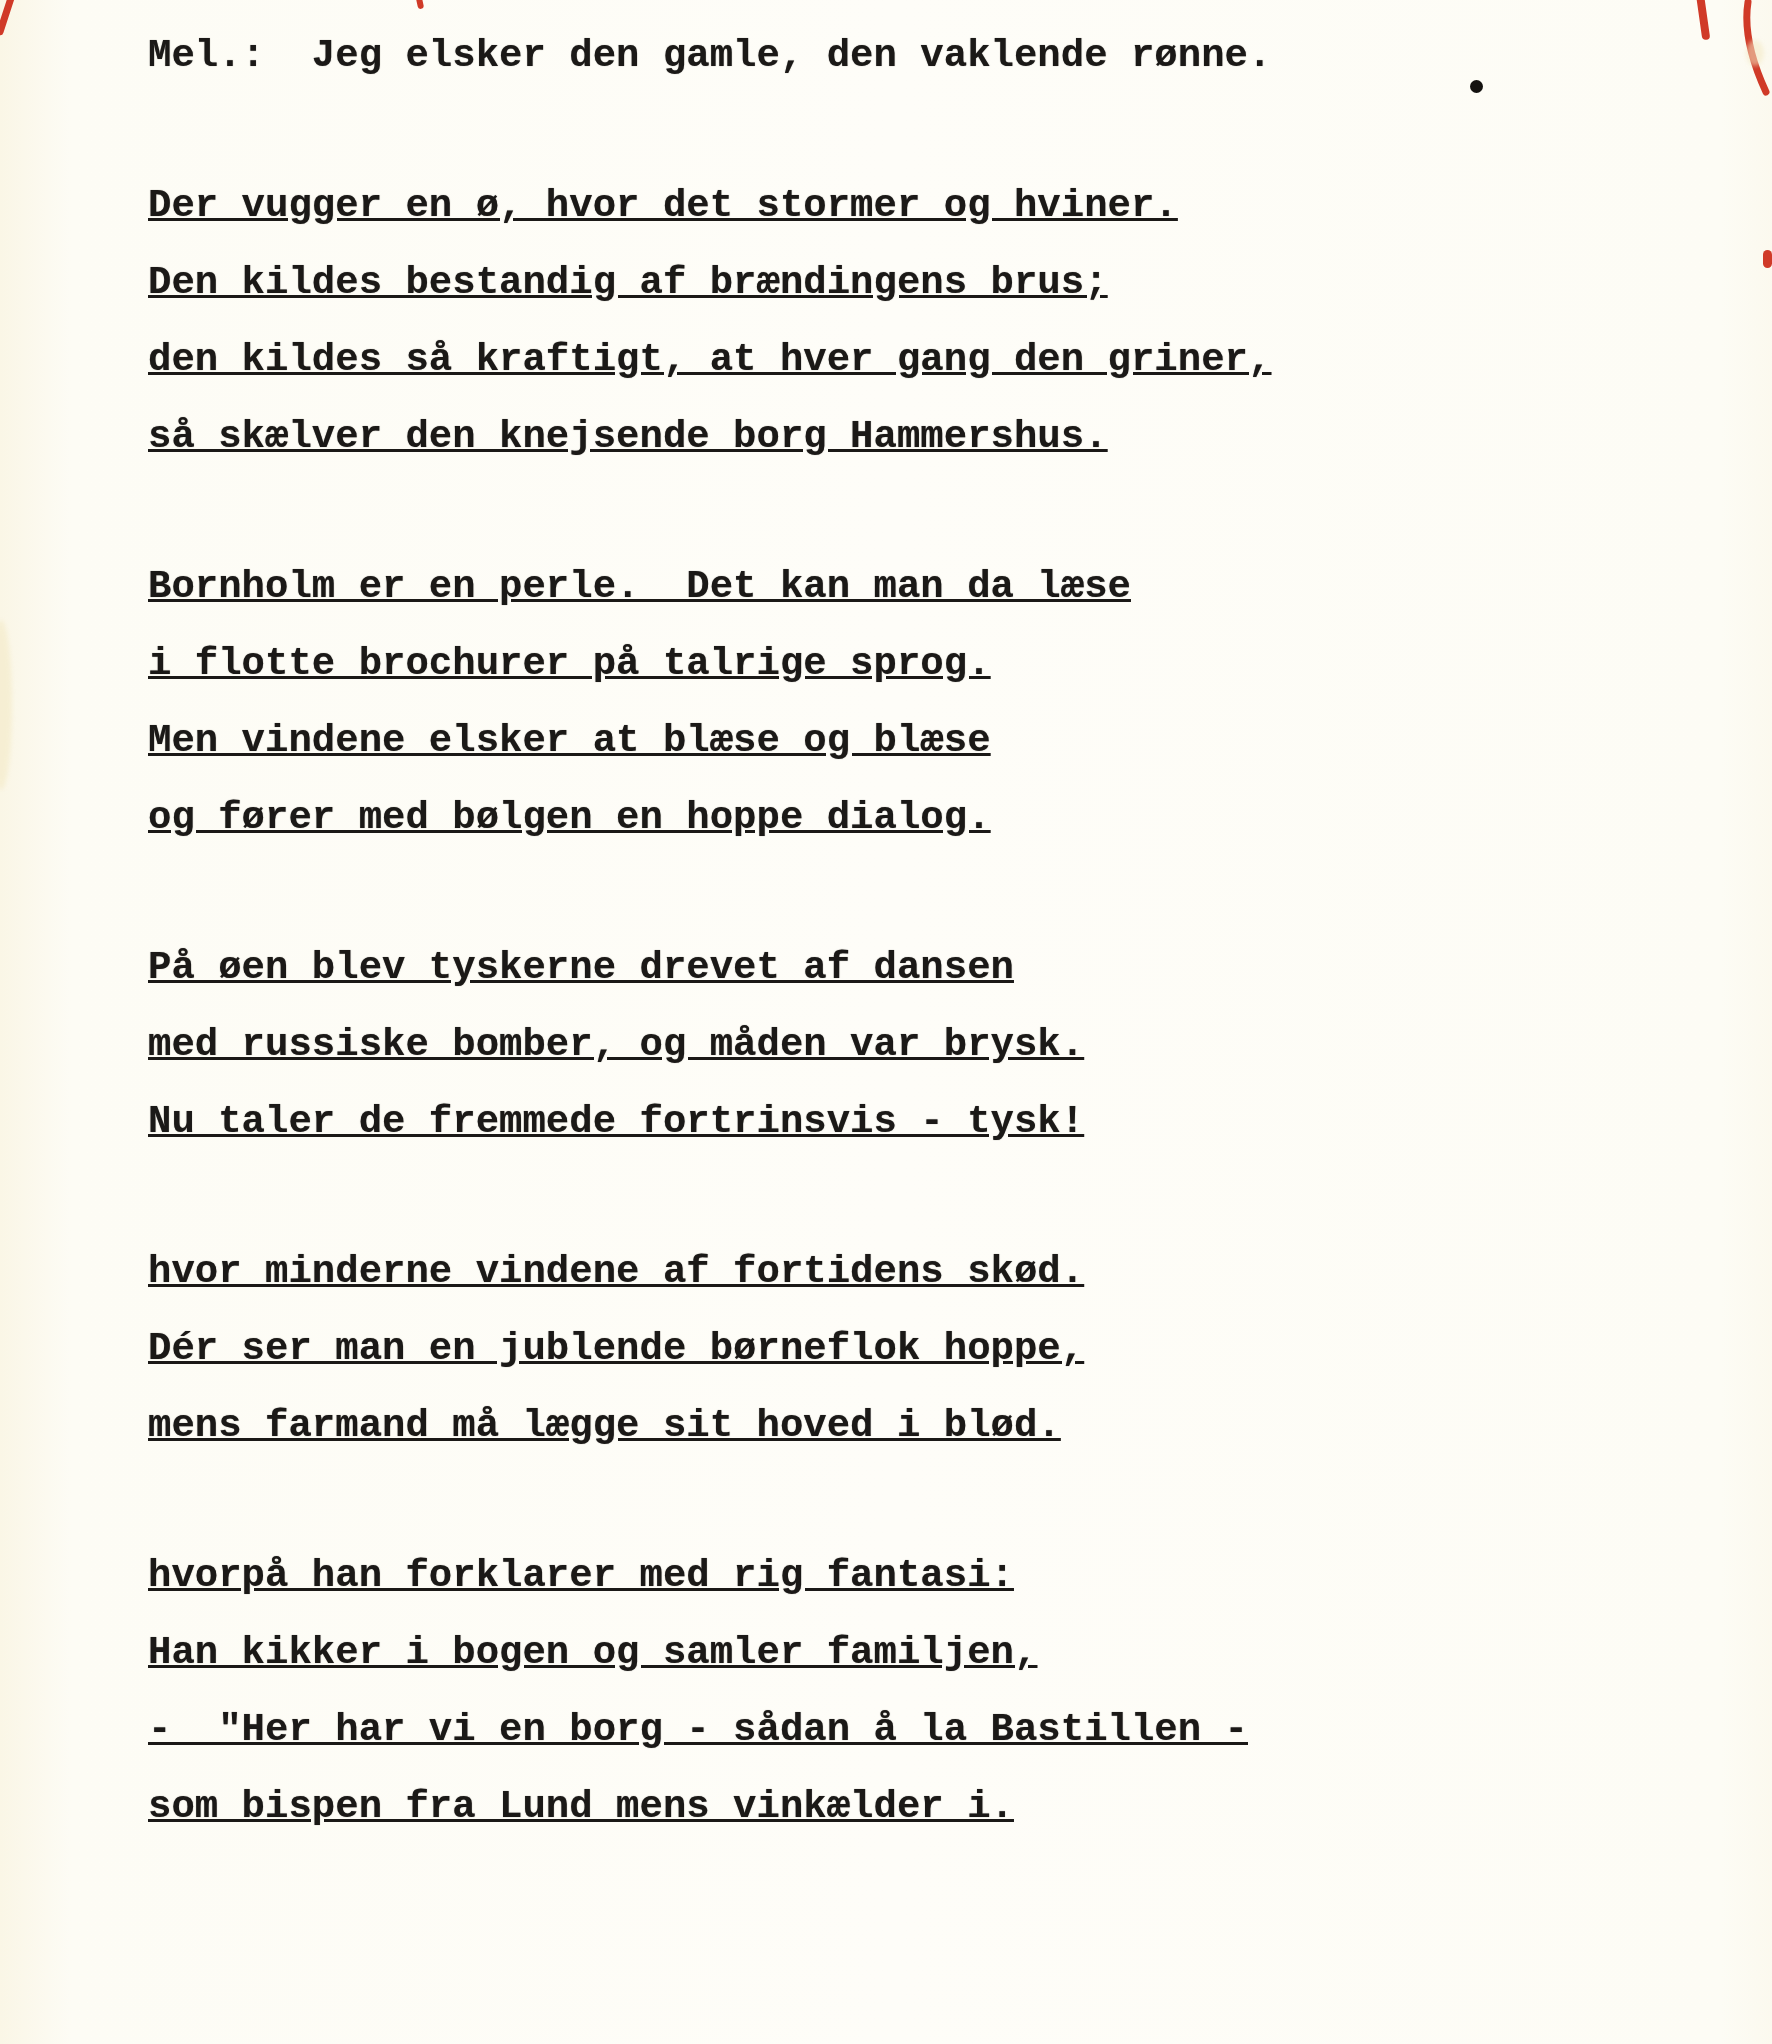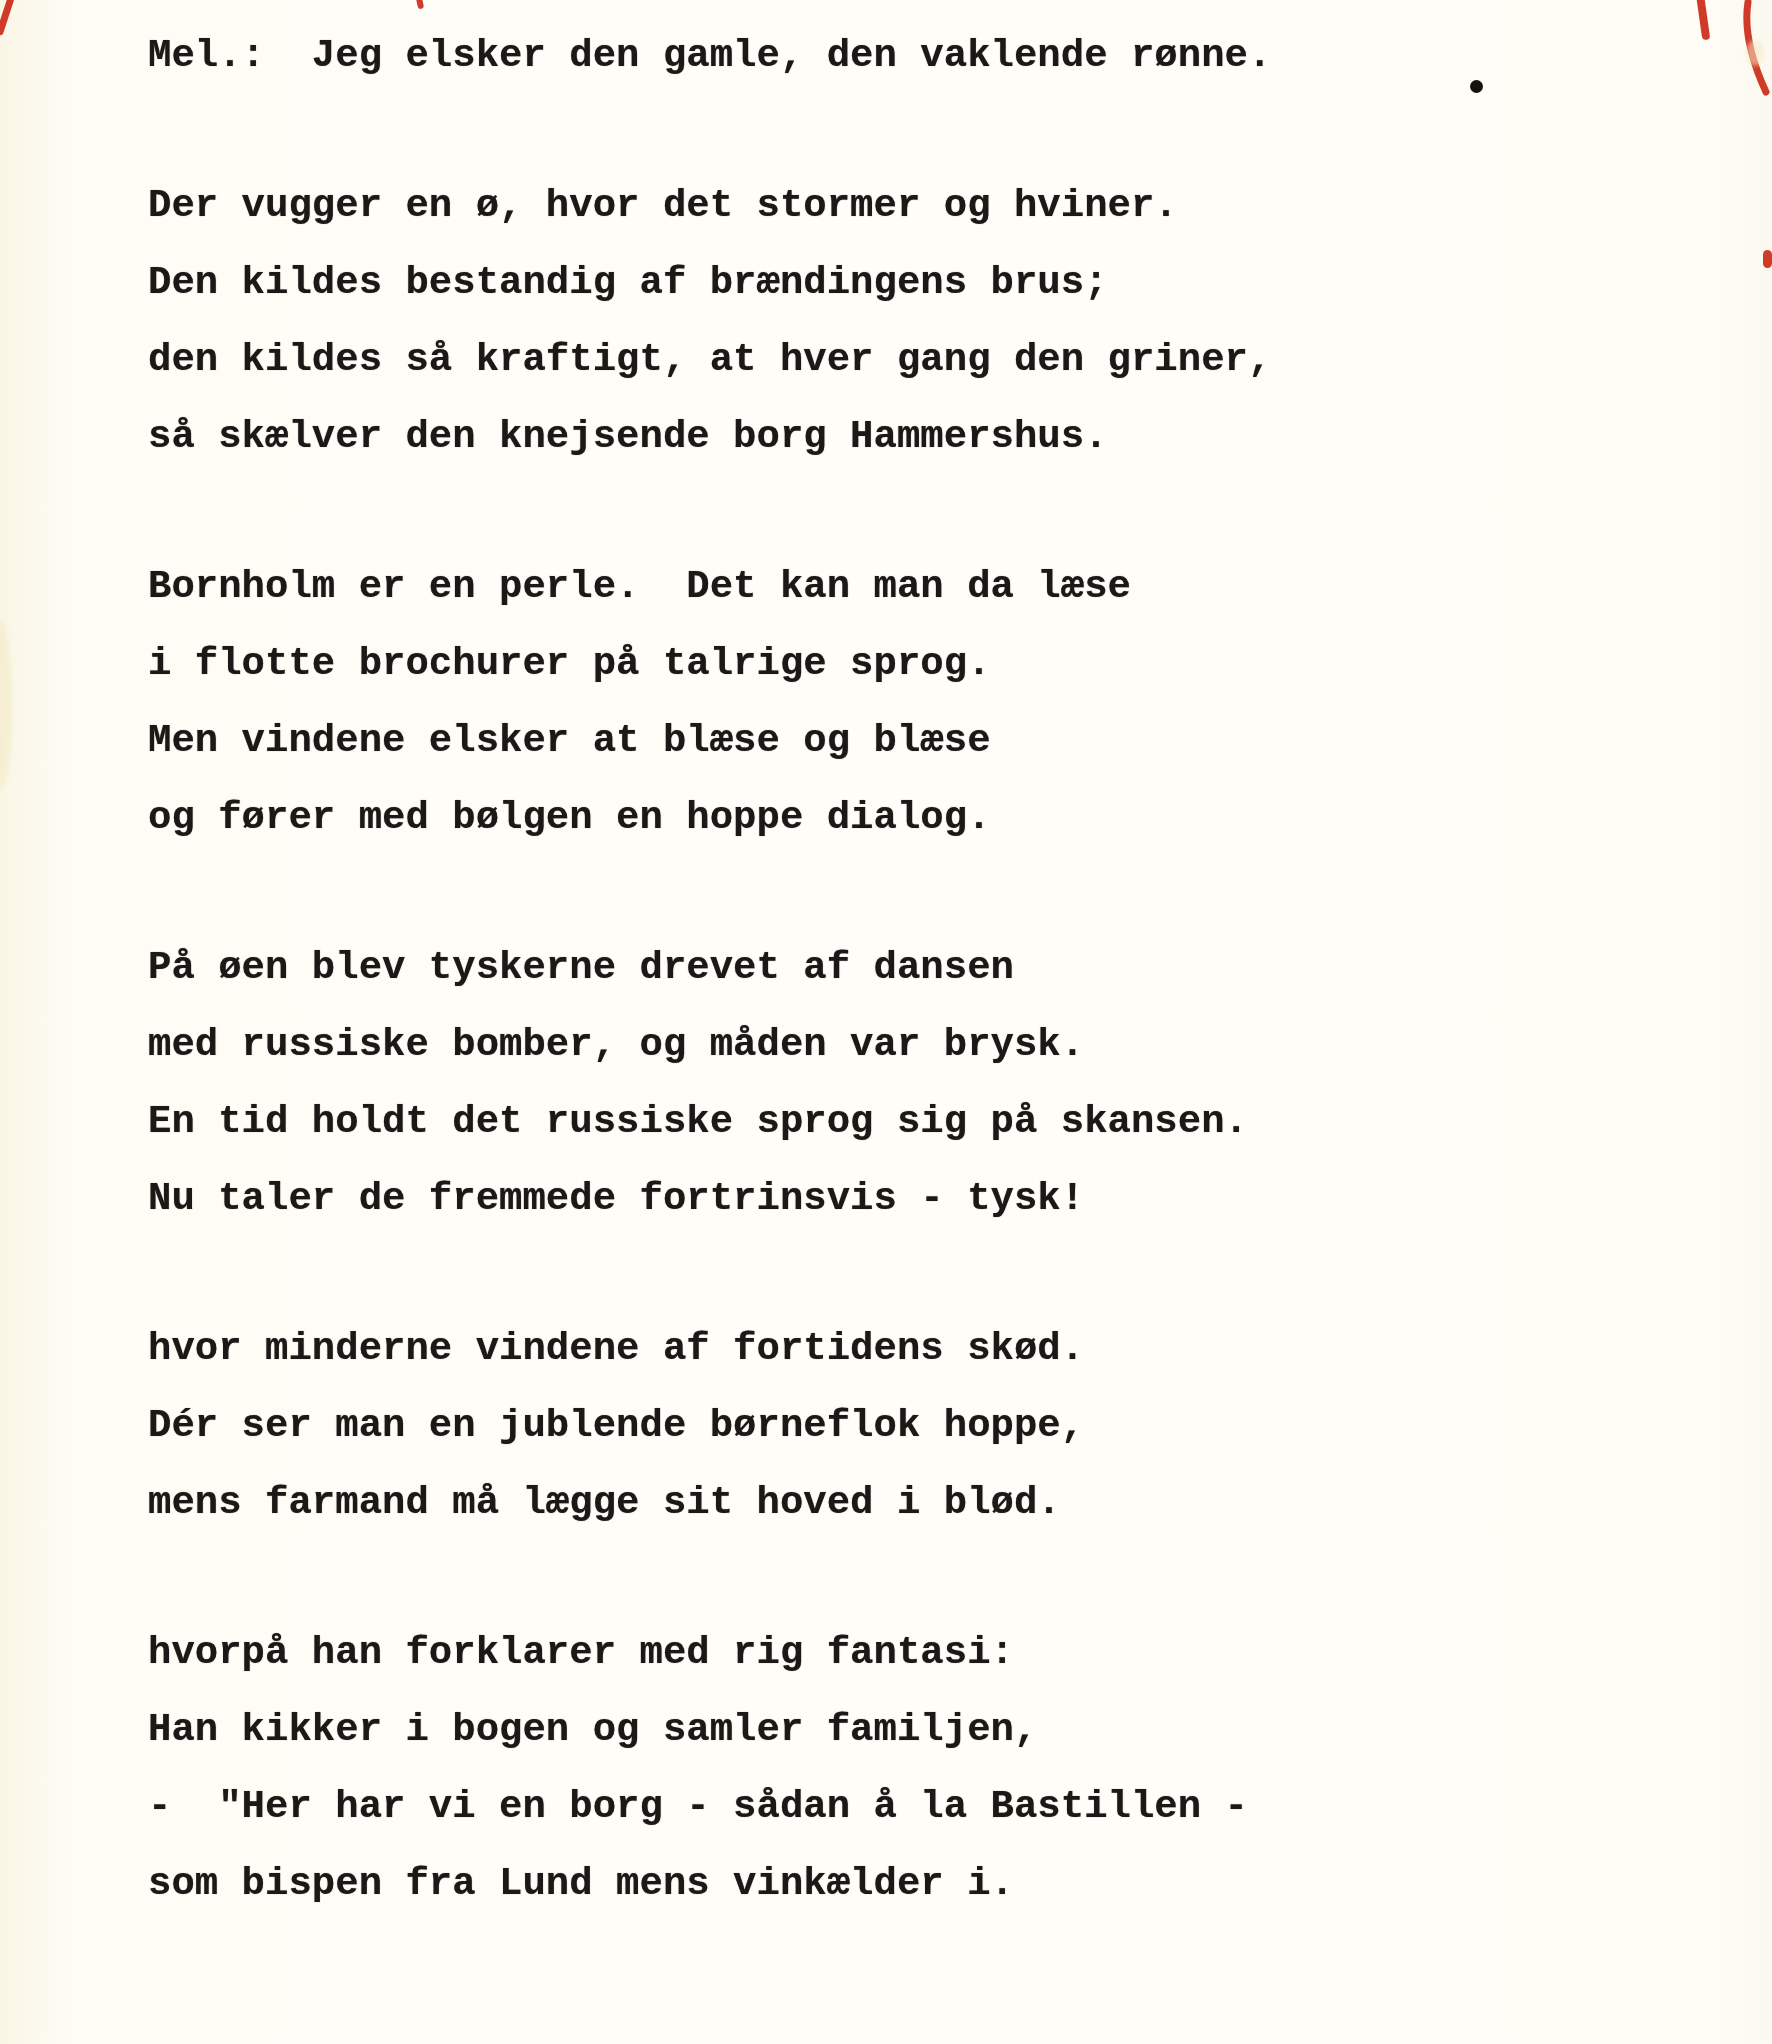--- a/index.html
+++ b/index.html
@@ -28,20 +28,21 @@
   }
   .line {
     white-space: pre;
     font-size: 39px;
     line-height: 77px;
     letter-spacing: 0px;
     text-shadow: 0 0 1px rgba(25,22,20,0.55);
   }
   .stanza {
     margin-top: 73px;
+    text-decoration: underline;
   }
   
   .speck {
     position: absolute;
     background: #141210;
     border-radius: 50%;
   }
   .speck.s1 { left: 1470px; top: 80px; width: 13px; height: 13px; }
   .red-mark {
     position: absolute;
@@ -99,21 +100,20 @@
     <div class="stanza">
       <div class="line">Bornholm er en perle.  Det kan man da læse</div>
       <div class="line">i flotte brochurer på talrige sprog.</div>
       <div class="line">Men vindene elsker at blæse og blæse</div>
       <div class="line">og fører med bølgen en hoppe dialog.</div>
     </div>
 
     <div class="stanza">
       <div class="line">På øen blev tyskerne drevet af dansen</div>
       <div class="line">med russiske bomber, og måden var brysk.</div>
-      <div class="line">En tid holdt det russiske sprog sig på skansen.</div>
       <div class="line">Nu taler de fremmede fortrinsvis - tysk!</div>
     </div>
 
     <div class="stanza">
       <div class="line">hvor minderne vindene af fortidens skød.</div>
       <div class="line">Dér ser man en jublende børneflok hoppe,</div>
       <div class="line">mens farmand må lægge sit hoved i blød.</div>
     </div>
 
     <div class="stanza">

